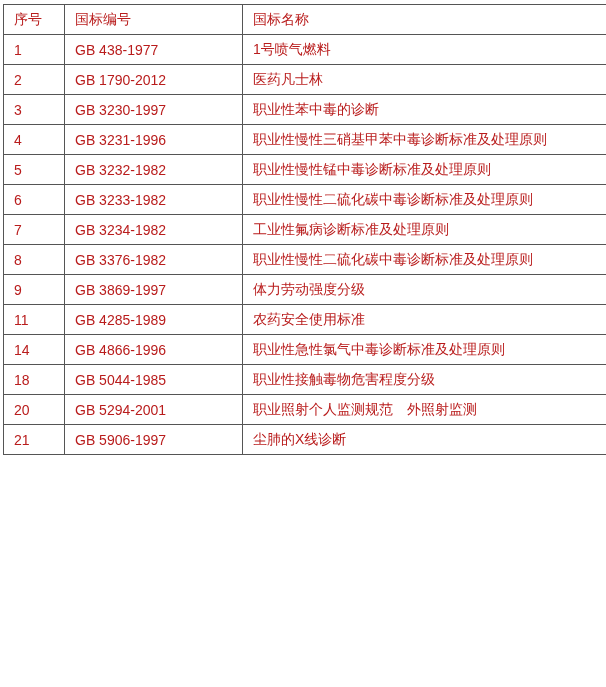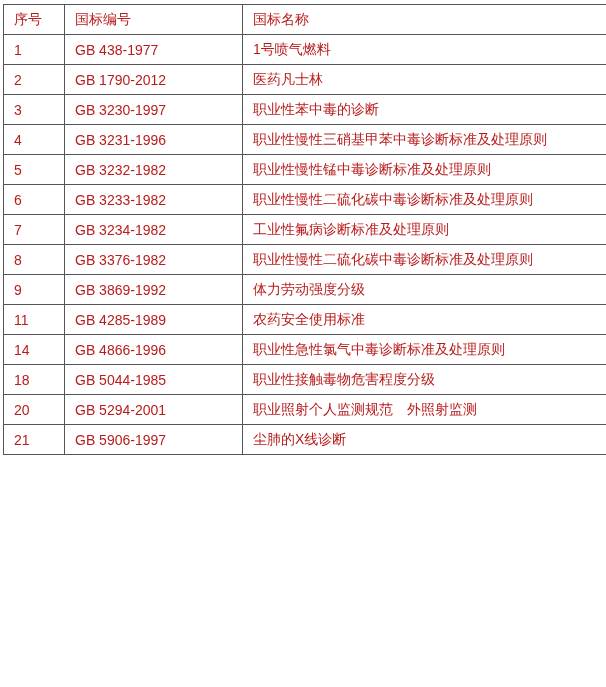--- a/index.html
+++ b/index.html
@@ -89,21 +89,21 @@
           <td>GB 3234-1982</td>
           <td>工业性氟病诊断标准及处理原则</td>
         </tr>
         <tr>
           <td>8</td>
           <td>GB 3376-1982</td>
           <td>职业性慢性二硫化碳中毒诊断标准及处理原则</td>
         </tr>
         <tr>
           <td>9</td>
-          <td>GB 3869-1992</td>
+          <td>GB 3869-1997</td>
           <td>体力劳动强度分级</td>
         </tr>
         <tr>
           <td>11</td>
           <td>GB 4285-1989</td>
           <td>农药安全使用标准</td>
         </tr>
         <tr>
           <td>14</td>
           <td>GB 4866-1996</td>

